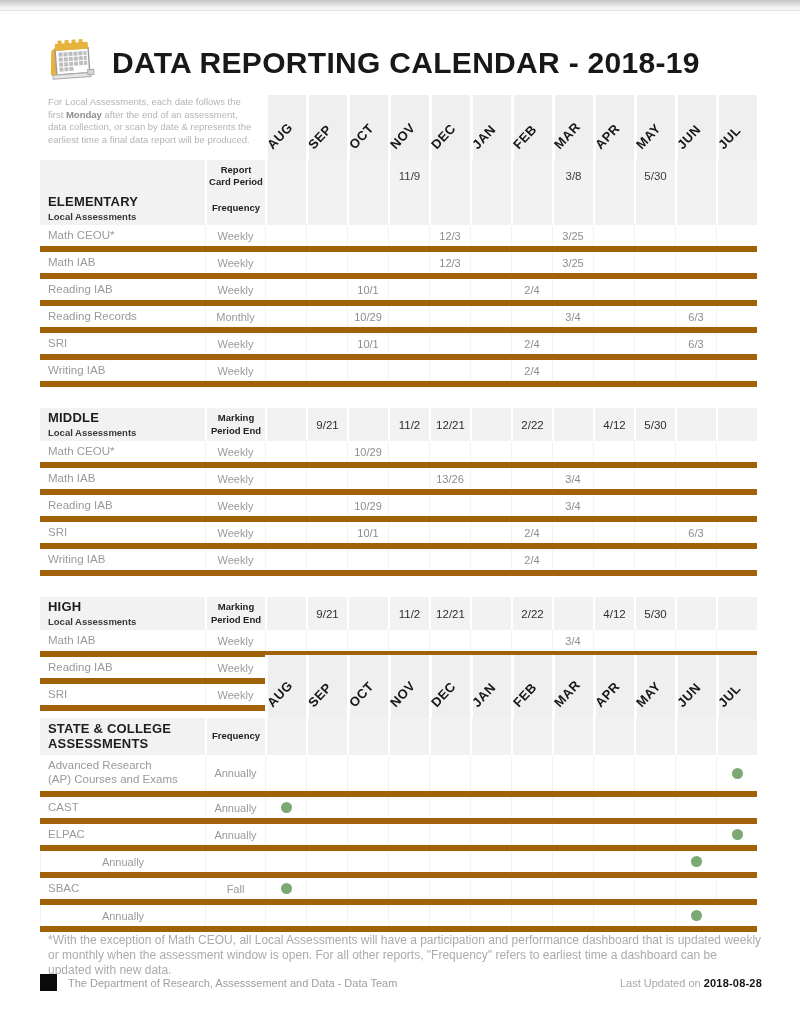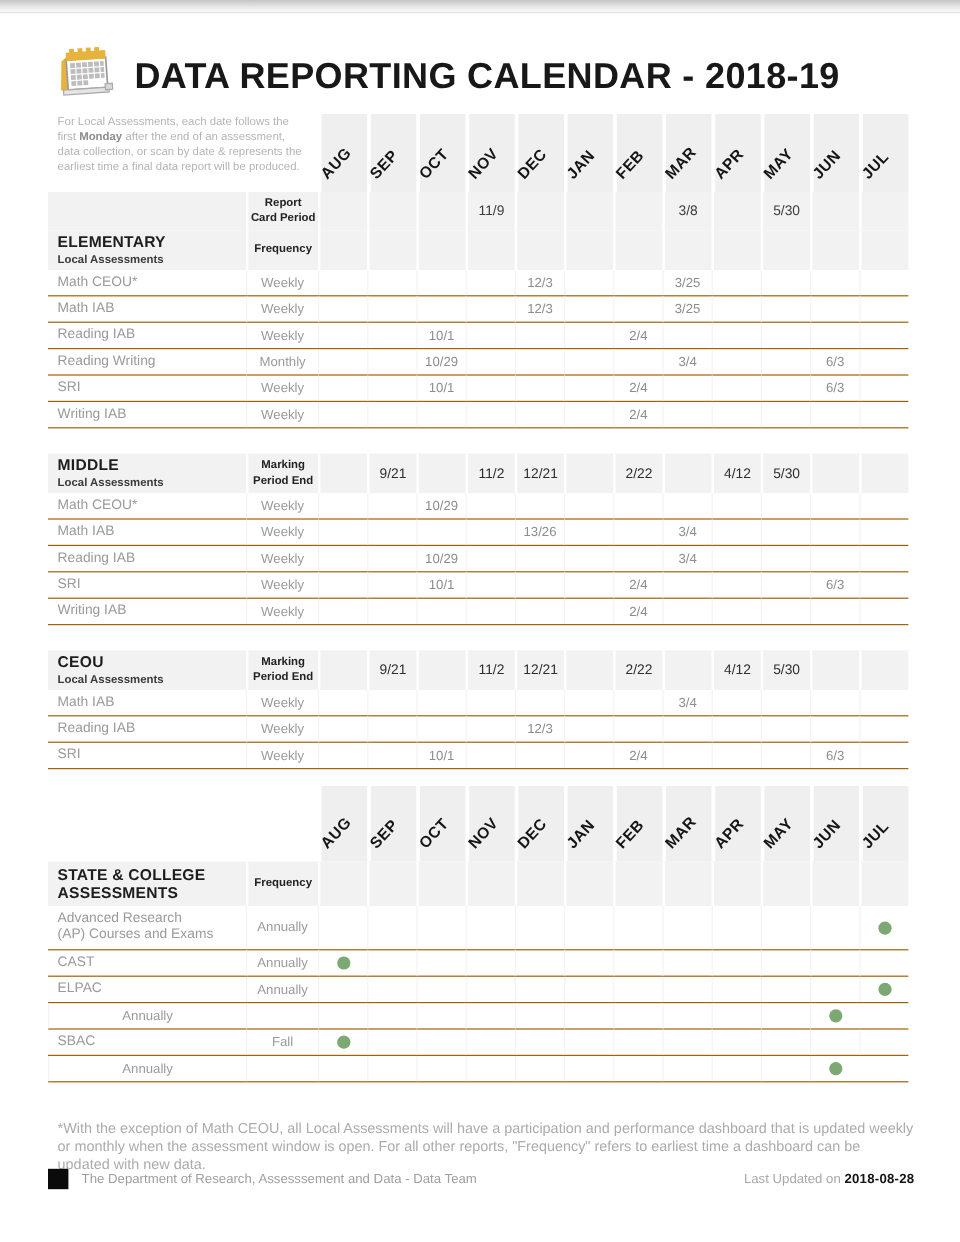--- a/index.html
+++ b/index.html
@@ -39,21 +39,21 @@
   .sec-title{font-size:13px;font-weight:bold;color:#1d1d1d;letter-spacing:.2px;line-height:1.15;}
   .sec-sub{font-size:9.5px;font-weight:bold;color:#3a3a3a;margin-top:1px;}
 
   .col2{display:flex;flex-direction:column;align-items:center;justify-content:center;text-align:center;}
   .col2-bold{font-size:9.5px;font-weight:bold;color:#222;line-height:1.3;}
 
   .mcell{position:relative;display:flex;align-items:center;justify-content:center;}
   .hdr-date{font-size:11.5px;color:#2e2e2e;}
   .report-date{font-size:11.5px;color:#3c3c3c;}
 
-  .data-row{height:21px;border-bottom:1px solid #a16207;}
+  .data-row{height:21px;border-bottom:6px solid #a16207;}
   .data-row.tall{height:36px;}
   .data-label{display:flex;flex-direction:column;justify-content:center;padding-left:8px;
         font-size:11.5px;color:#9a9a9a;line-height:1.2;}
   .freq{display:flex;align-items:center;justify-content:center;font-size:11px;color:#9a9a9a;
         border-left:1px solid #f3f3f3;}
   .data-row .mcell{border-left:1px solid #f3f3f3;}
   .date-text{font-size:11px;color:#8d8d8d;}
   .dot{width:11px;height:11px;border-radius:50%;background:#7ba873;}
 
   .footnote{position:absolute;left:48px;top:933px;width:714px;font-size:12px;line-height:15px;color:#ababab;}
@@ -261,21 +261,21 @@
           <div class="date-text">2/4</div>
         </div>
         <div class="mcell"></div>
         <div class="mcell"></div>
         <div class="mcell"></div>
         <div class="mcell"></div>
         <div class="mcell"></div>
       </div>
       <div class="grid-row data-row">
         <div class="data-label">
-          <div>Reading Writing</div>
+          <div>Reading Records</div>
         </div>
         <div class="freq">Monthly</div>
         <div class="mcell"></div>
         <div class="mcell"></div>
         <div class="mcell">
           <div class="date-text">10/29</div>
         </div>
         <div class="mcell"></div>
         <div class="mcell"></div>
         <div class="mcell"></div>
@@ -471,21 +471,21 @@
           <div class="date-text">2/4</div>
         </div>
         <div class="mcell"></div>
         <div class="mcell"></div>
         <div class="mcell"></div>
         <div class="mcell"></div>
         <div class="mcell"></div>
       </div>
       <div class="grid-row section-row gray section-gap">
         <div class="sec-label">
-          <div class="sec-title">CEOU</div>
+          <div class="sec-title">HIGH</div>
           <div class="sec-sub">Local Assessments</div>
         </div>
         <div class="col2 col2-bold">
           <div>Marking</div>
           <div>Period End</div>
         </div>
         <div class="mcell"></div>
         <div class="mcell">
           <div class="hdr-date">9/21</div>
         </div>

